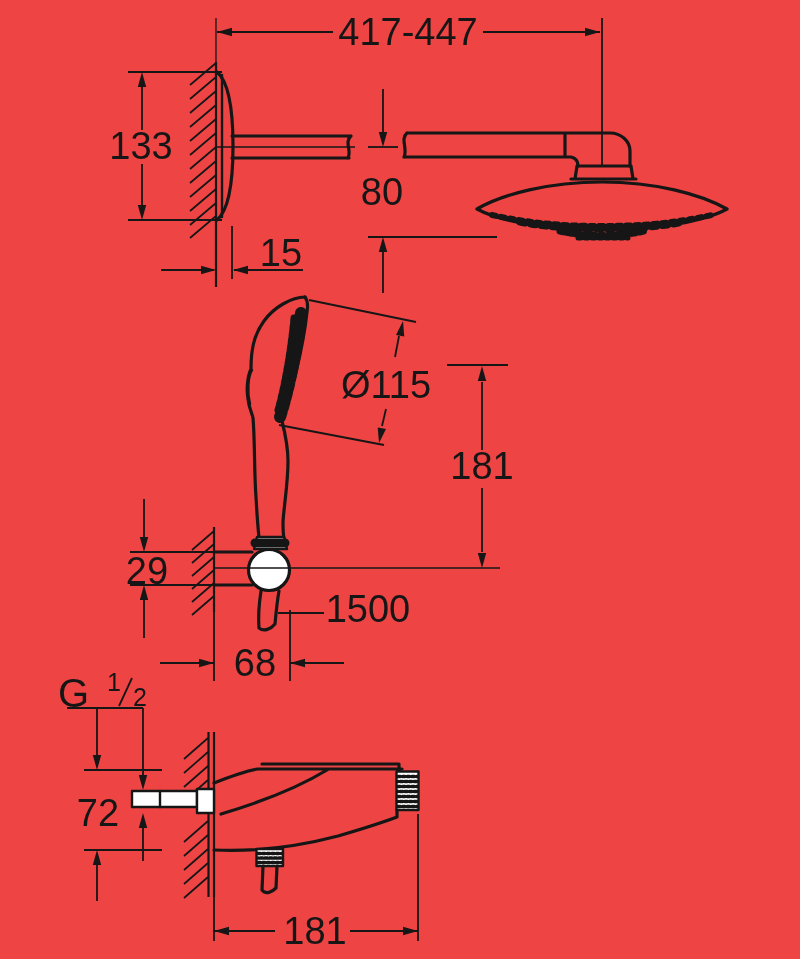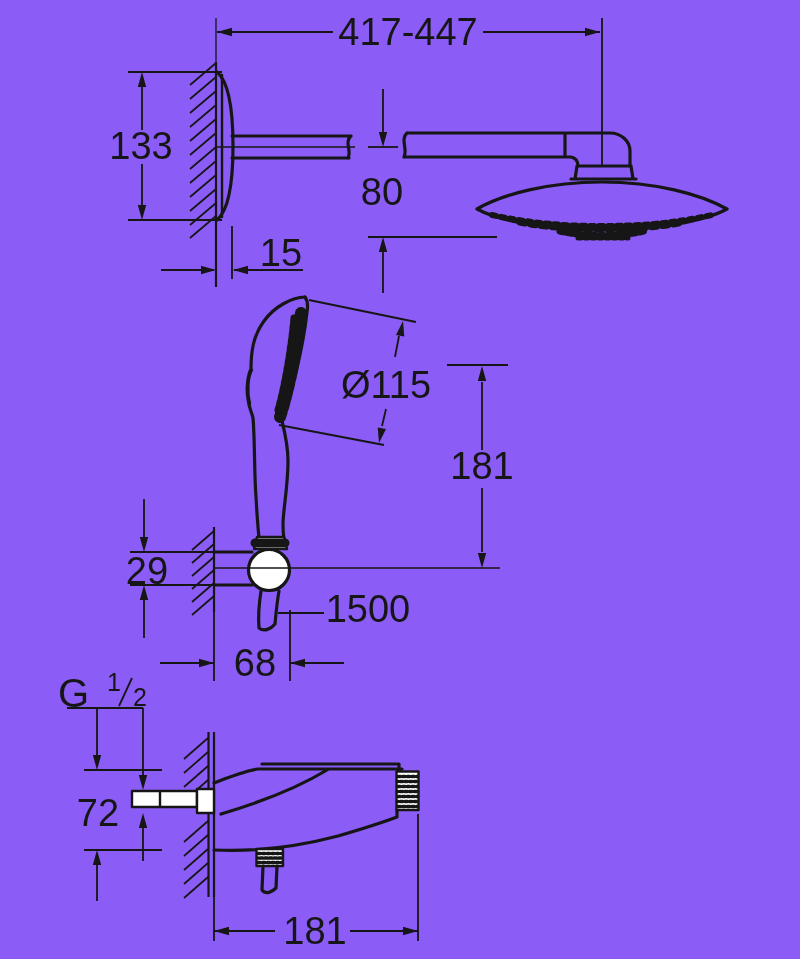--- a/index.html
+++ b/index.html
@@ -1,16 +1,16 @@
 <!DOCTYPE html>
 <html><head>
 <meta charset="utf-8">
 <style>
   html,body{margin:0;padding:0;background:#ffffff;}
-  .sheet{position:relative;width:800px;height:959px;background:#8b5cf6;overflow:hidden;}
+  .sheet{position:relative;width:800px;height:959px;background:#ef4444;overflow:hidden;}
   svg{display:block;}
   svg text{font-family:"Liberation Sans","DejaVu Sans",sans-serif;fill:#161616;}
   .obj{stroke:#161616;stroke-width:3.2;fill:none;stroke-linecap:round;stroke-linejoin:round;}
   .obj2{stroke:#161616;stroke-width:2.4;fill:none;stroke-linecap:round;stroke-linejoin:round;}
   .objw{stroke:#161616;stroke-width:2.4;fill:#ffffff;stroke-linejoin:round;}
   .wall{stroke:#161616;stroke-width:2.2;fill:none;}
   .hatch{stroke:#161616;stroke-width:1.7;fill:none;}
   .dim{stroke:#161616;stroke-width:1.8;fill:none;}
   .thin{stroke:#161616;stroke-width:1.3;fill:none;}
   .arr{fill:#161616;stroke:none;}

